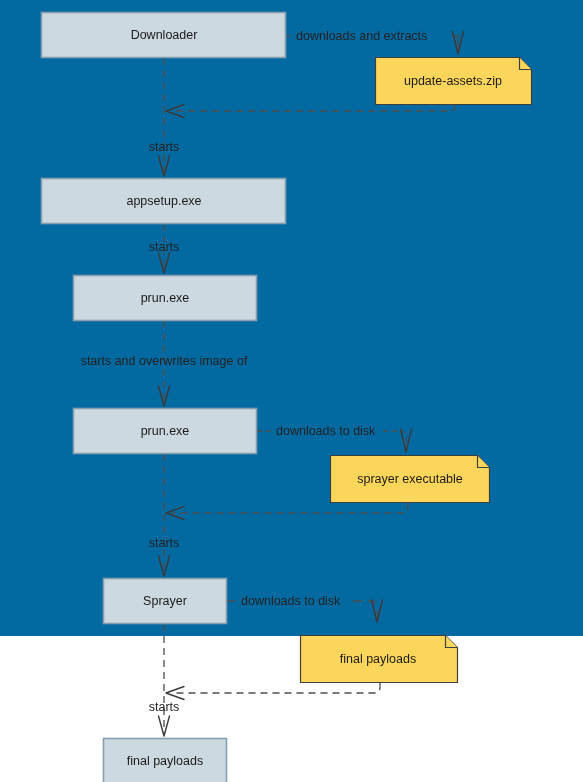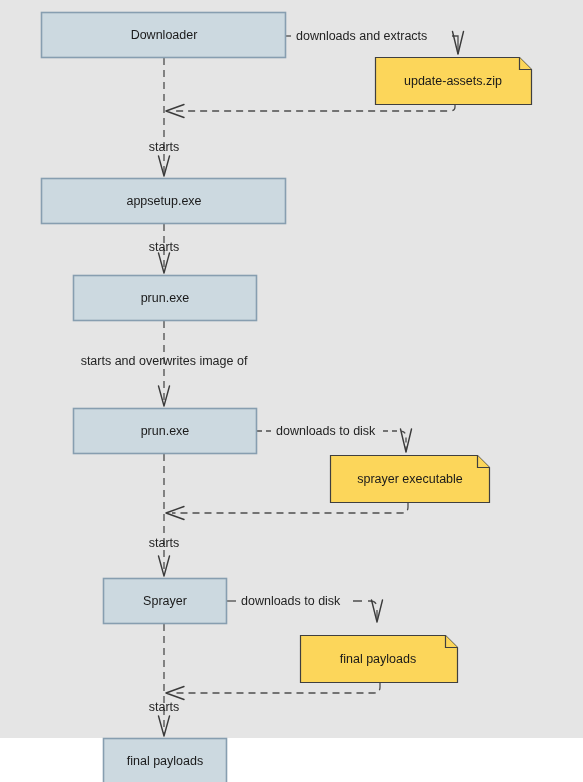--- a/index.html
+++ b/index.html
@@ -9,22 +9,22 @@
   }
   body {
     width: 583px;
     height: 782px;
     overflow: hidden;
     font-family: "Liberation Sans", sans-serif;
   }
   #diagram-root {
     position: relative;
     width: 583px;
-    height: 738px;
-    background: #e5e5e5;
+    height: 636px;
+    background: #0369a1;
   }
   svg.canvas {
     position: absolute;
     top: 0; left: 0;
     width: 583px;
     height: 782px;
     display: block;
   }
   .node-label,
   .edge-label {

